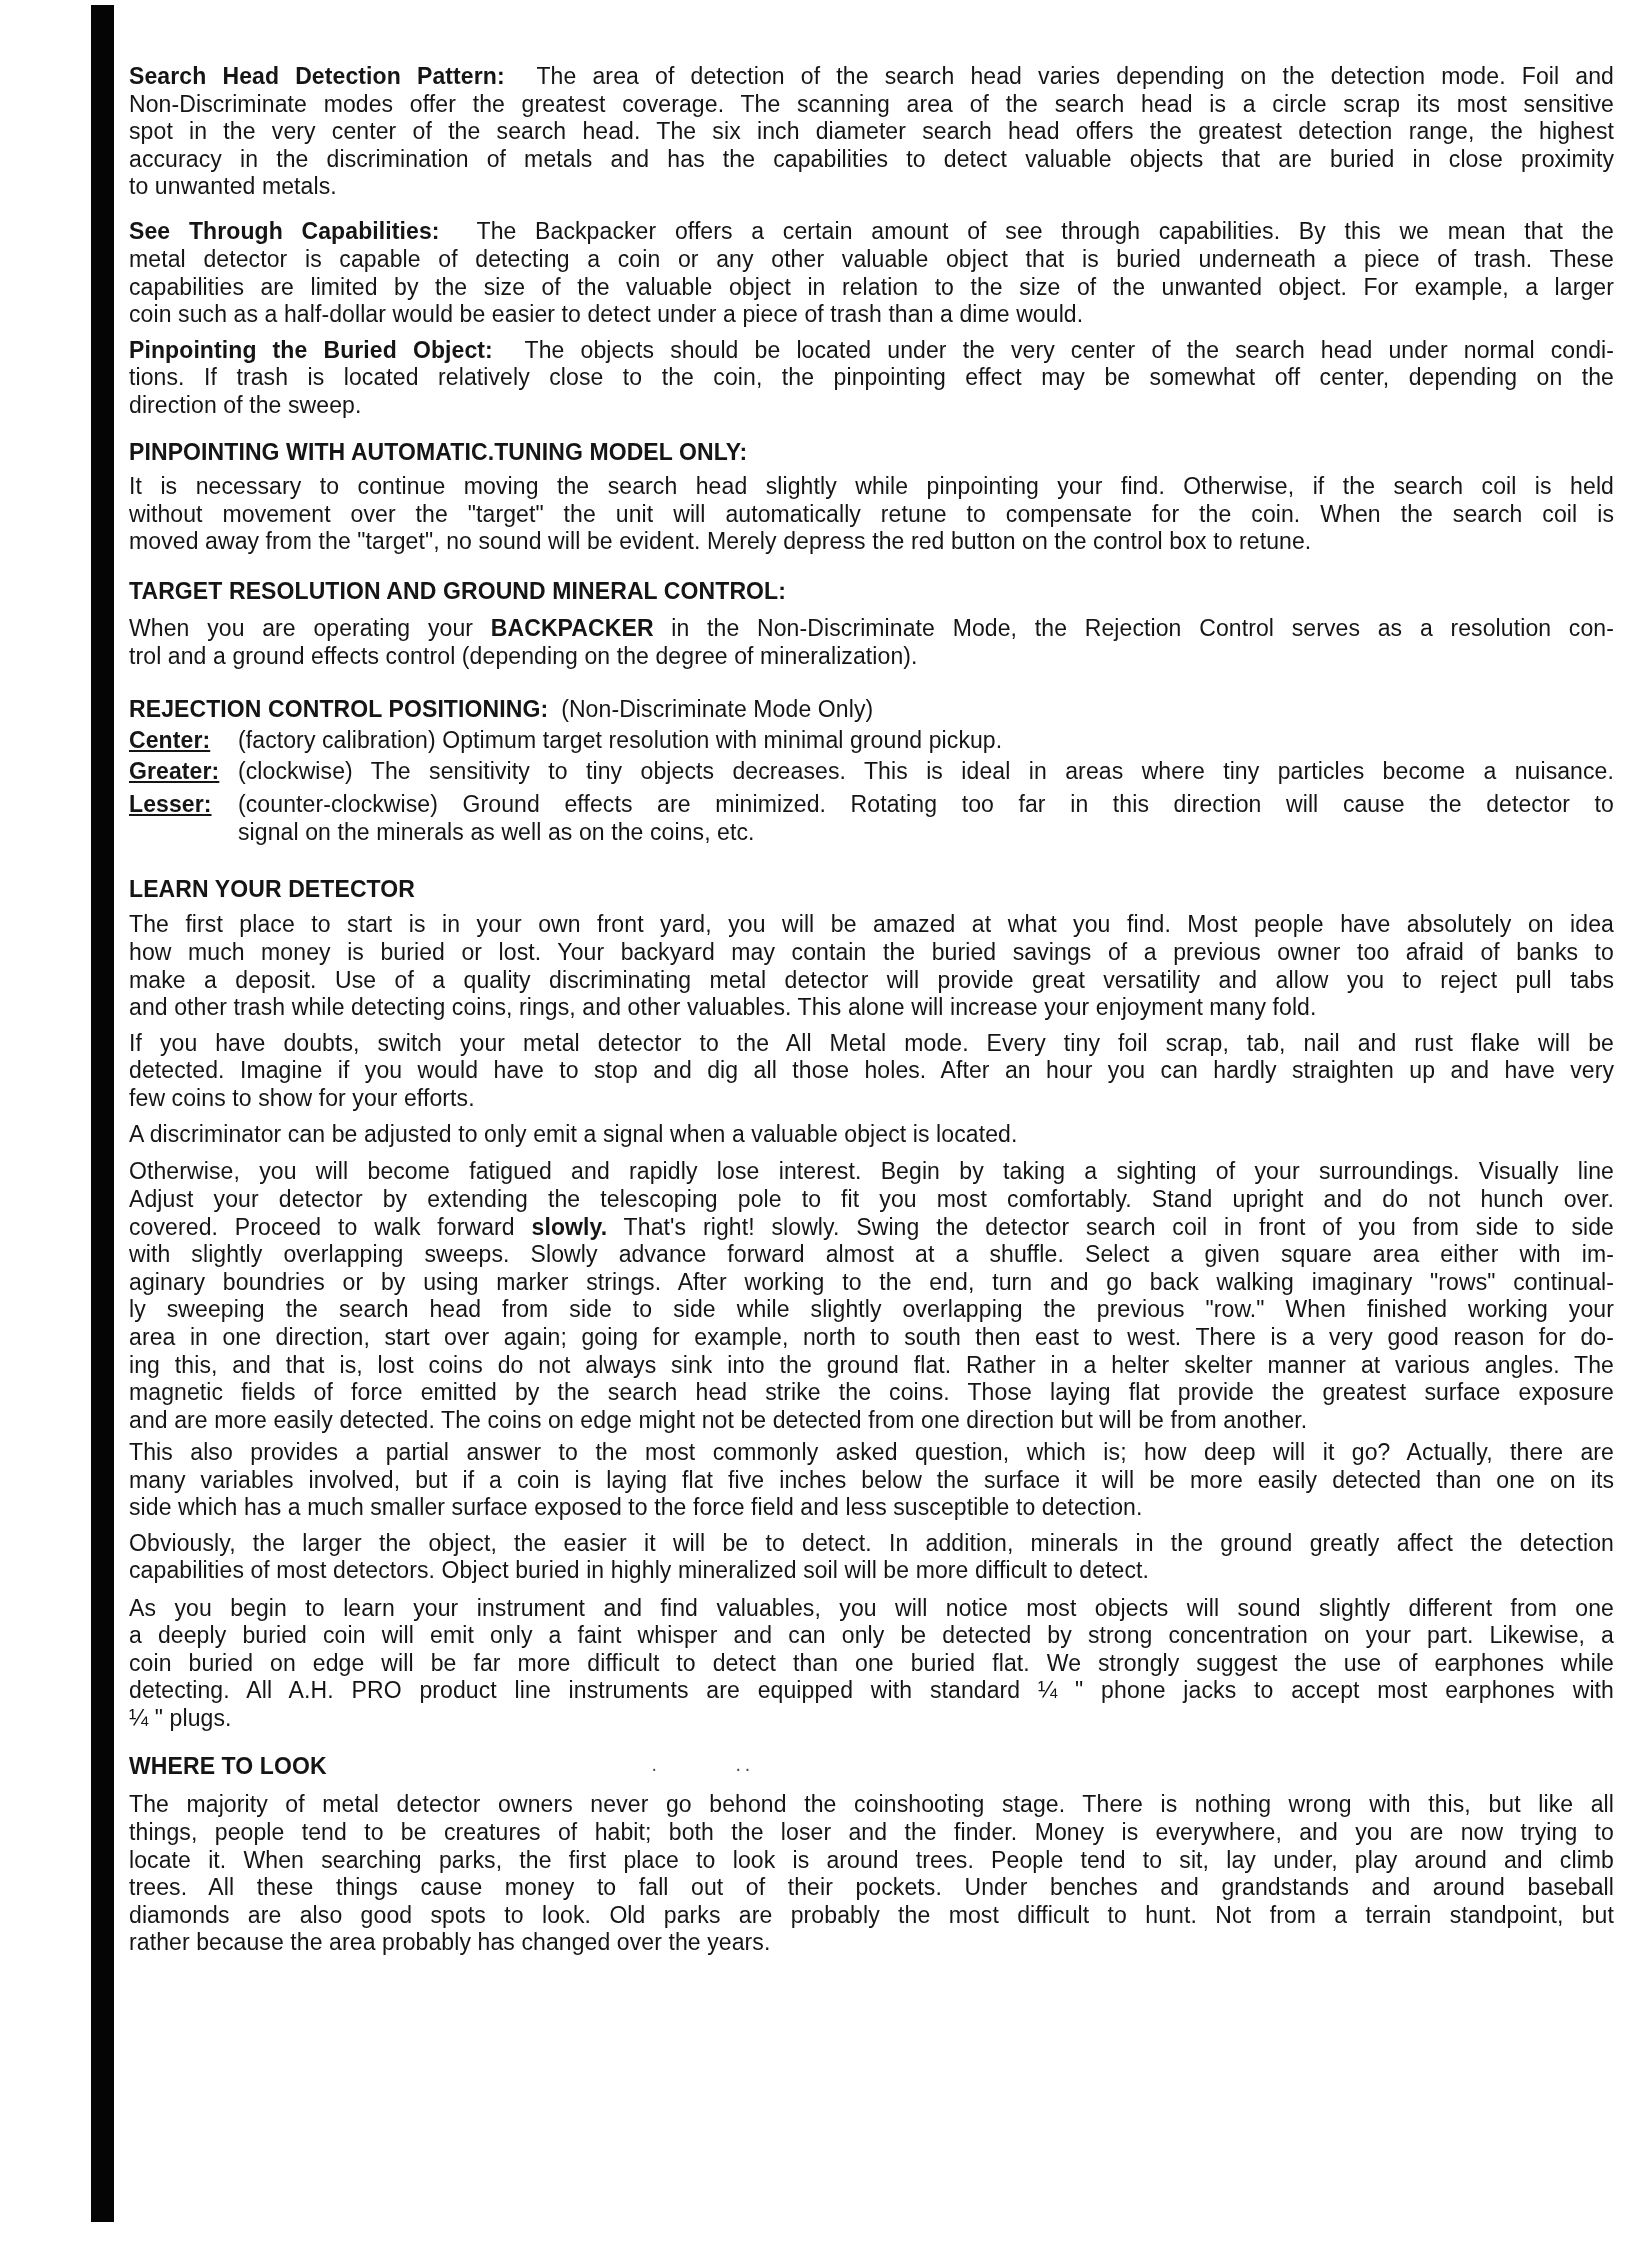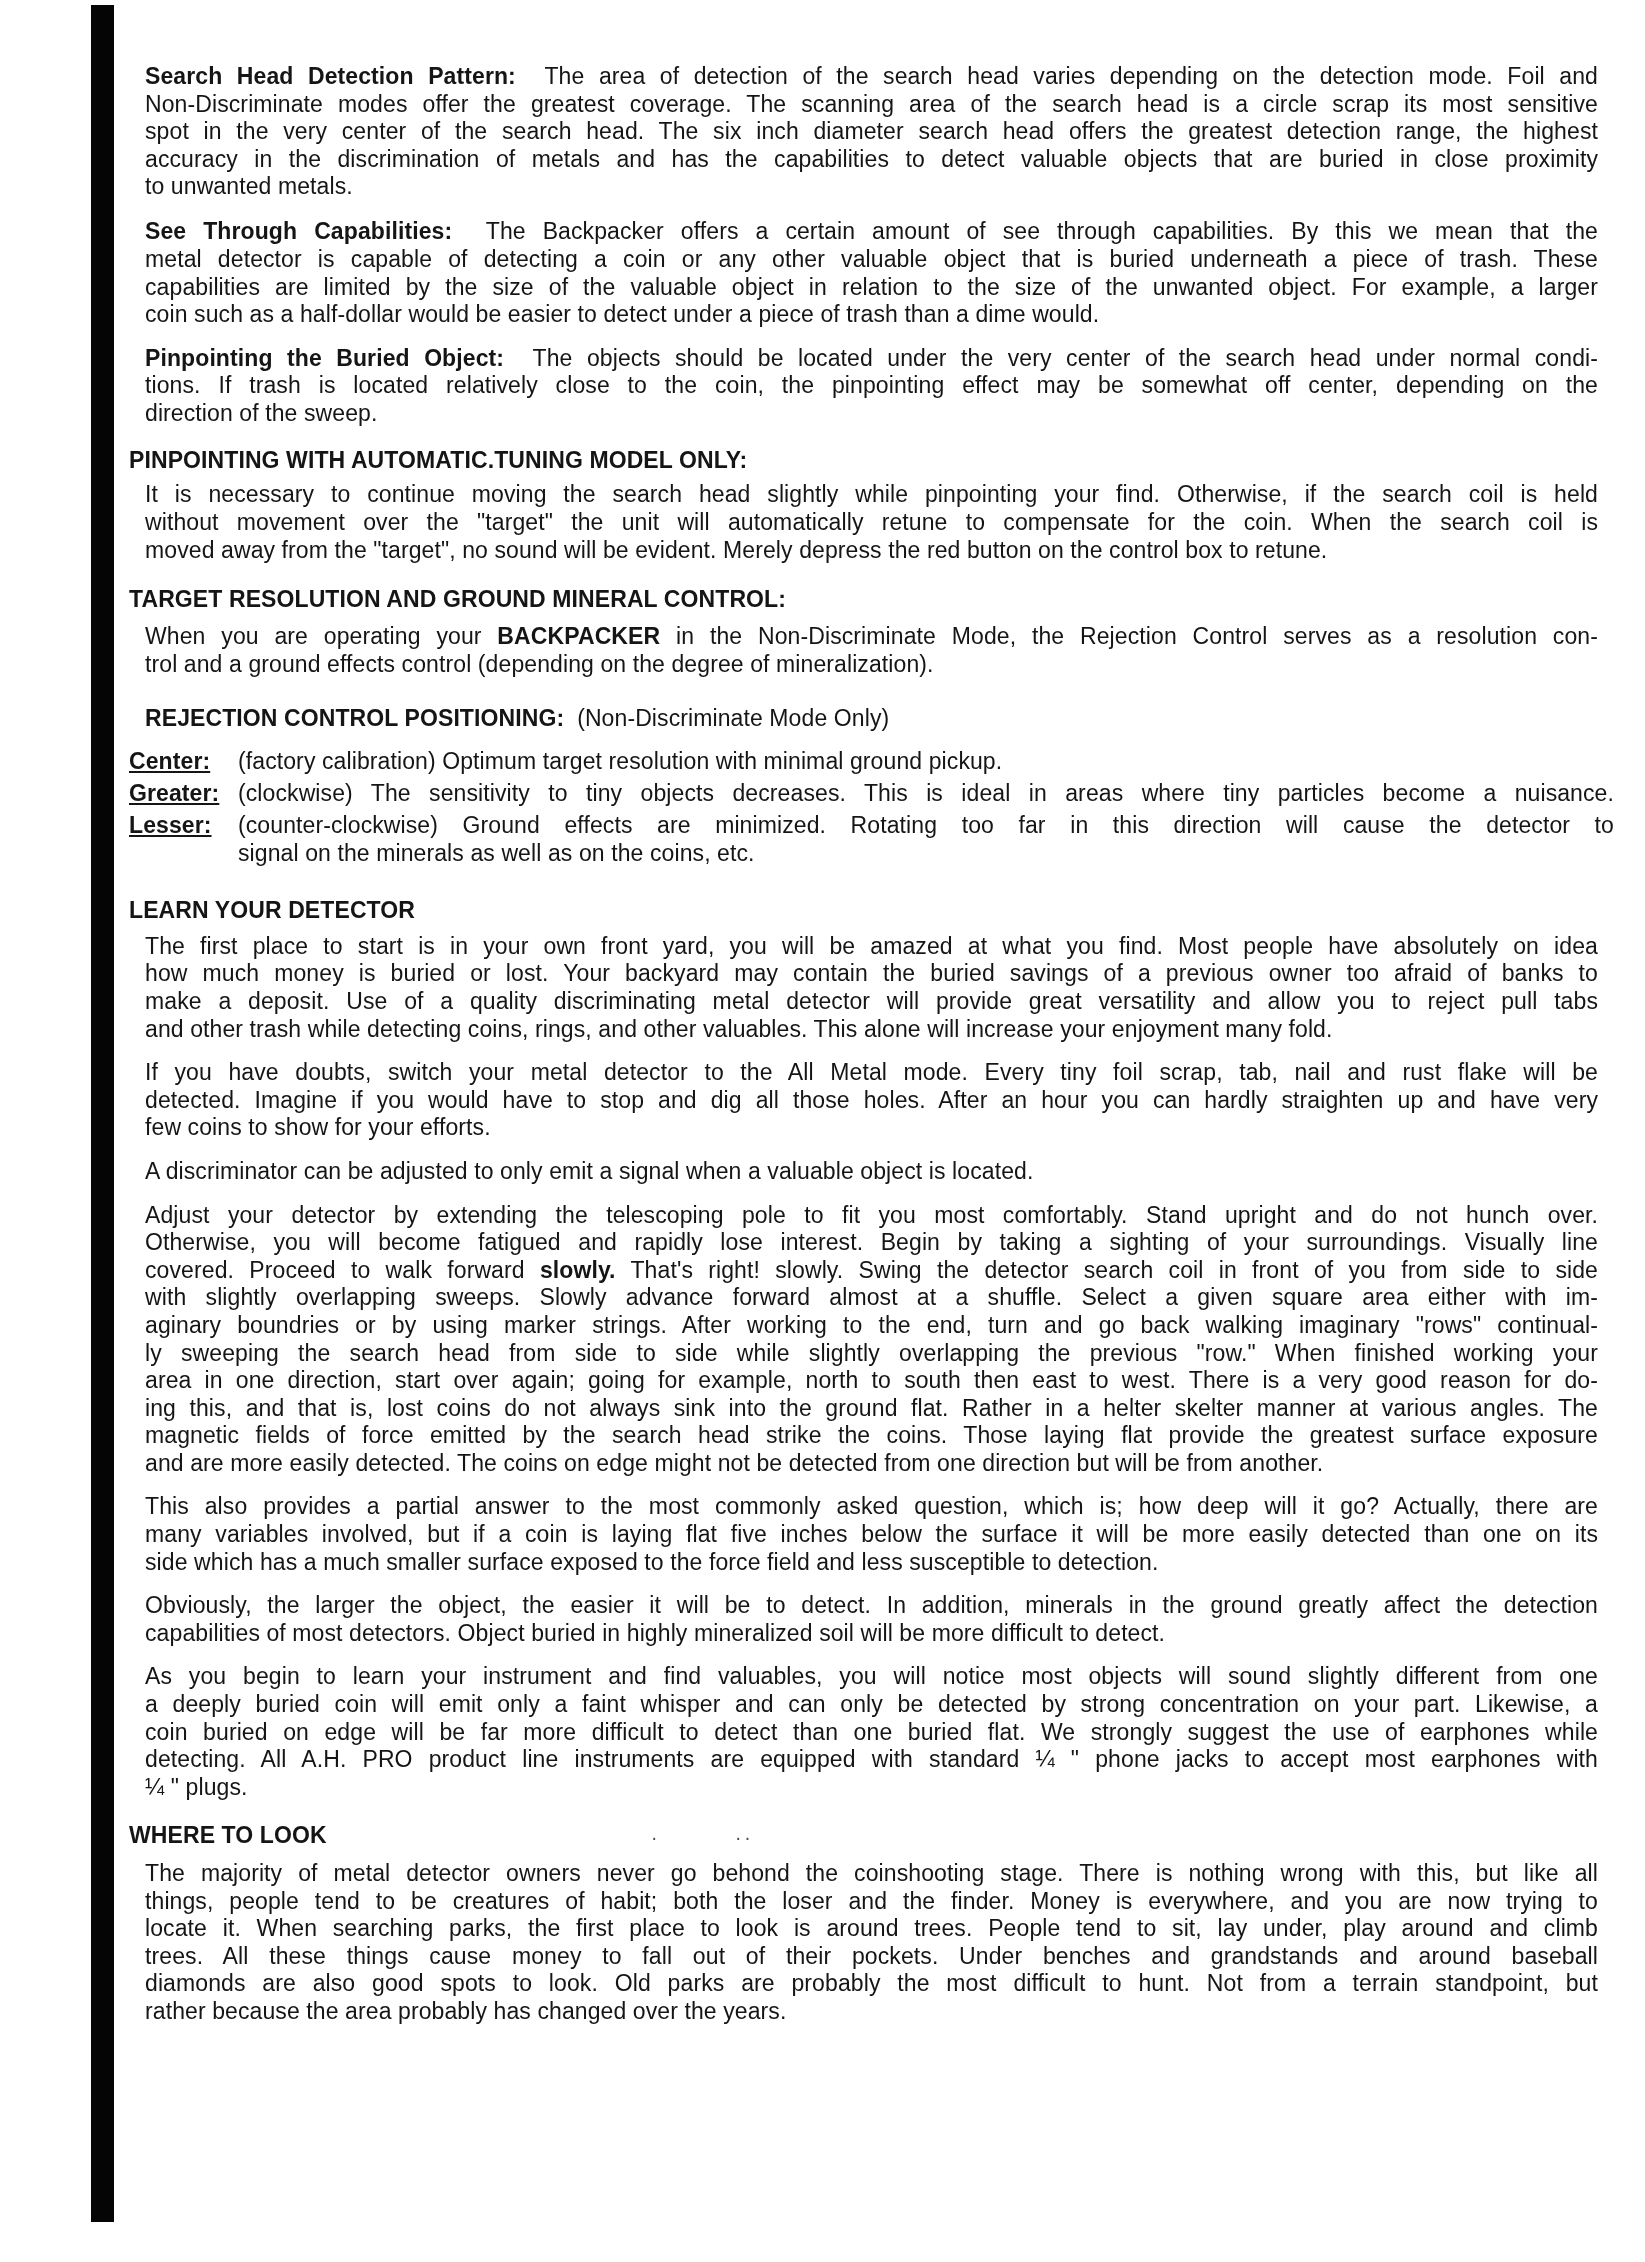--- a/index.html
+++ b/index.html
@@ -16,21 +16,21 @@
     left:91px;top:4.9px;width:23px;height:2217px;
     background:#050505;
   }
   .content{
     position:absolute;
     left:129px;top:63px;width:1485px;
     font-size:23px;
     line-height:27.6px;
     letter-spacing:0.1px;
   }
-  .para{margin:16px;}
+  .para{margin:0;}
   .ln{min-height:27.6px;}
   .ln.j{text-align:justify;text-align-last:justify;}
   .hd{font-weight:bold;position:relative;}
   .hd-inline b{font-weight:bold;}
   b{font-weight:bold;}
   .defrow{display:flex;}
   .defrow .dt{flex:0 0 109px;font-weight:bold;text-decoration:underline;}
   .defrow .dd{flex:1 1 auto;}
   .speck{
     position:absolute;top:1.9px;
@@ -113,22 +113,22 @@
       </div>
     <div class="para" style="margin-top:7.8px">
         <div class="ln j">If you have doubts, switch your metal detector to the All Metal mode. Every tiny foil scrap, tab, nail and rust flake will be</div>
         <div class="ln j">detected. Imagine if you would have to stop and dig all those holes. After an hour you can hardly straighten up and have very</div>
         <div class="ln">few coins to show for your efforts.</div>
       </div>
     <div class="para" style="margin-top:8.7px">
         <div class="ln">A discriminator can be adjusted to only emit a signal when a valuable object is located.</div>
       </div>
     <div class="para" style="margin-top:9.7px">
+        <div class="ln j">Otherwise, you will become fatigued and rapidly lose interest. Begin by taking a sighting of your surroundings. Visually line</div>
         <div class="ln j">Adjust your detector by extending the telescoping pole to fit you most comfortably. Stand upright and do not hunch over.</div>
-        <div class="ln j">Otherwise, you will become fatigued and rapidly lose interest. Begin by taking a sighting of your surroundings. Visually line</div>
         <div class="ln j">covered. Proceed to walk forward <b>slowly.</b> That's right! slowly. Swing the detector search coil in front of you from side to side</div>
         <div class="ln j">with slightly overlapping sweeps. Slowly advance forward almost at a shuffle. Select a given square area either with im-</div>
         <div class="ln j">aginary boundries or by using marker strings. After working to the end, turn and go back walking imaginary "rows" continual-</div>
         <div class="ln j">ly sweeping the search head from side to side while slightly overlapping the previous "row." When finished working your</div>
         <div class="ln j">area in one direction, start over again; going for example, north to south then east to west. There is a very good reason for do-</div>
         <div class="ln j">ing this, and that is, lost coins do not always sink into the ground flat. Rather in a helter skelter manner at various angles. The</div>
         <div class="ln j">magnetic fields of force emitted by the search head strike the coins. Those laying flat provide the greatest surface exposure</div>
         <div class="ln">and are more easily detected. The coins on edge might not be detected from one direction but will be from another.</div>
       </div>
     <div class="para" style="margin-top:4.9px">

